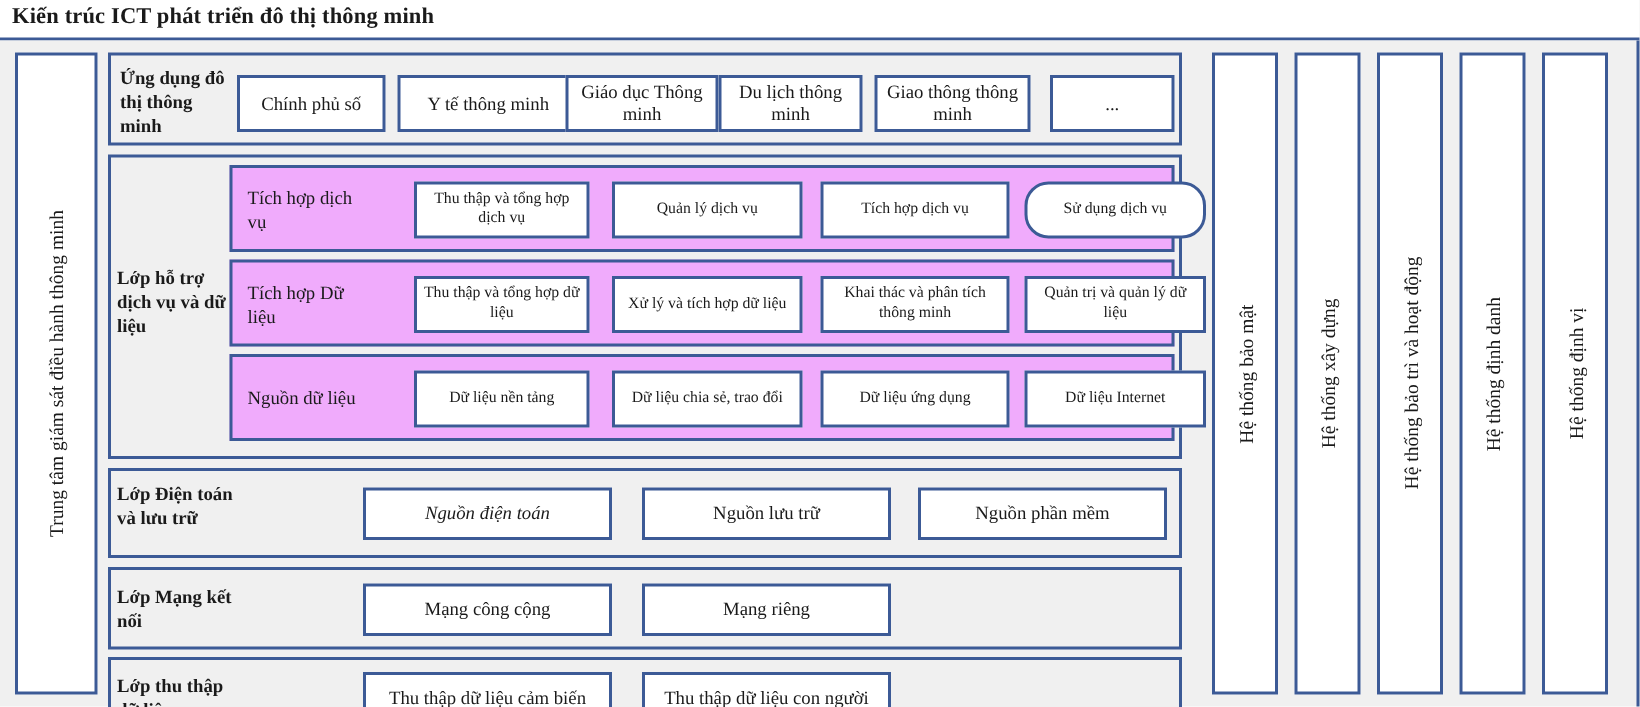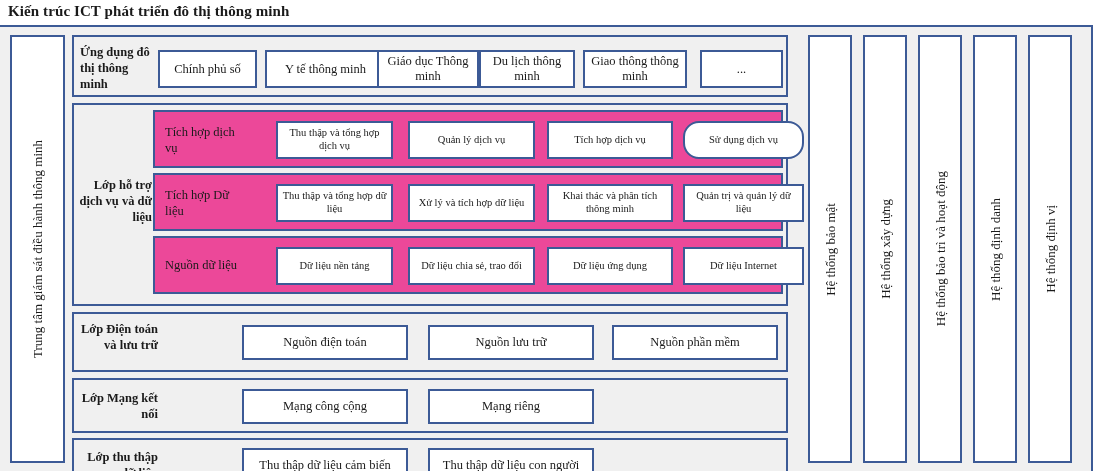--- a/index.html
+++ b/index.html
@@ -50,21 +50,21 @@
     height: 444px;
     background: #f0f0f0;
     box-sizing: border-box;
     border-right: 2px solid #3c5a96;
   }
 
   
   .bx {
     box-sizing: border-box;
     border: 2px solid #3c5a96;
-    background: #ec4899;
+    background: #f0abfc;
   }
 
   
   .pillar {
     position: absolute;
     box-sizing: border-box;
     border: 2px solid #3c5a96;
     background: #ffffff;
     display: flex;
     align-items: center;
@@ -84,21 +84,21 @@
     box-sizing: border-box;
     border: 2px solid #3c5a96;
     background: #f0f0f0;
   }
   .layer-label {
     position: absolute;
     font-weight: bold;
     font-size: 12.5px;
     line-height: 1.28;
   }
-  .layer-label.centered { text-align: right; }
+  .layer-label.centered { text-align: left; }
   .layer-label.leftal    { text-align: left; }
 
   
   .cell {
     position: absolute;
     box-sizing: border-box;
     border: 2px solid #3c5a96;
     background: #ffffff;
     display: flex;
     align-items: center;
@@ -209,21 +209,21 @@
         </div>
       <div class="cell sm" style="left:392px; top:9px; width:126px; height:38px;">
           <span>Dữ liệu ứng dụng</span>
         </div>
     </div>
   </div>
 
   <div class="layer" style="left:72px; top:285px; width:716px; height:60px;padding-left:41px;">
     <div class="layer-label centered" style="left:4px; top:7px; width:80px;">Lớp Điện toán và lưu trữ</div>
 
-    <div class="cell" style="left:168px; top:11px; width:166px; height:35px;">
+    <div class="cell" style="left:168px; top:11px; width:166px; height:35px;font-style:italic;">
         <span>Nguồn điện toán</span>
       </div>
     <div class="cell" style="left:354px; top:11px; width:166px; height:35px;">
         <span>Nguồn lưu trữ</span>
       </div>
     <div class="cell" style="left:538px; top:11px; width:166px; height:35px;">
         <span>Nguồn phần mềm</span>
       </div>
   </div>
 

